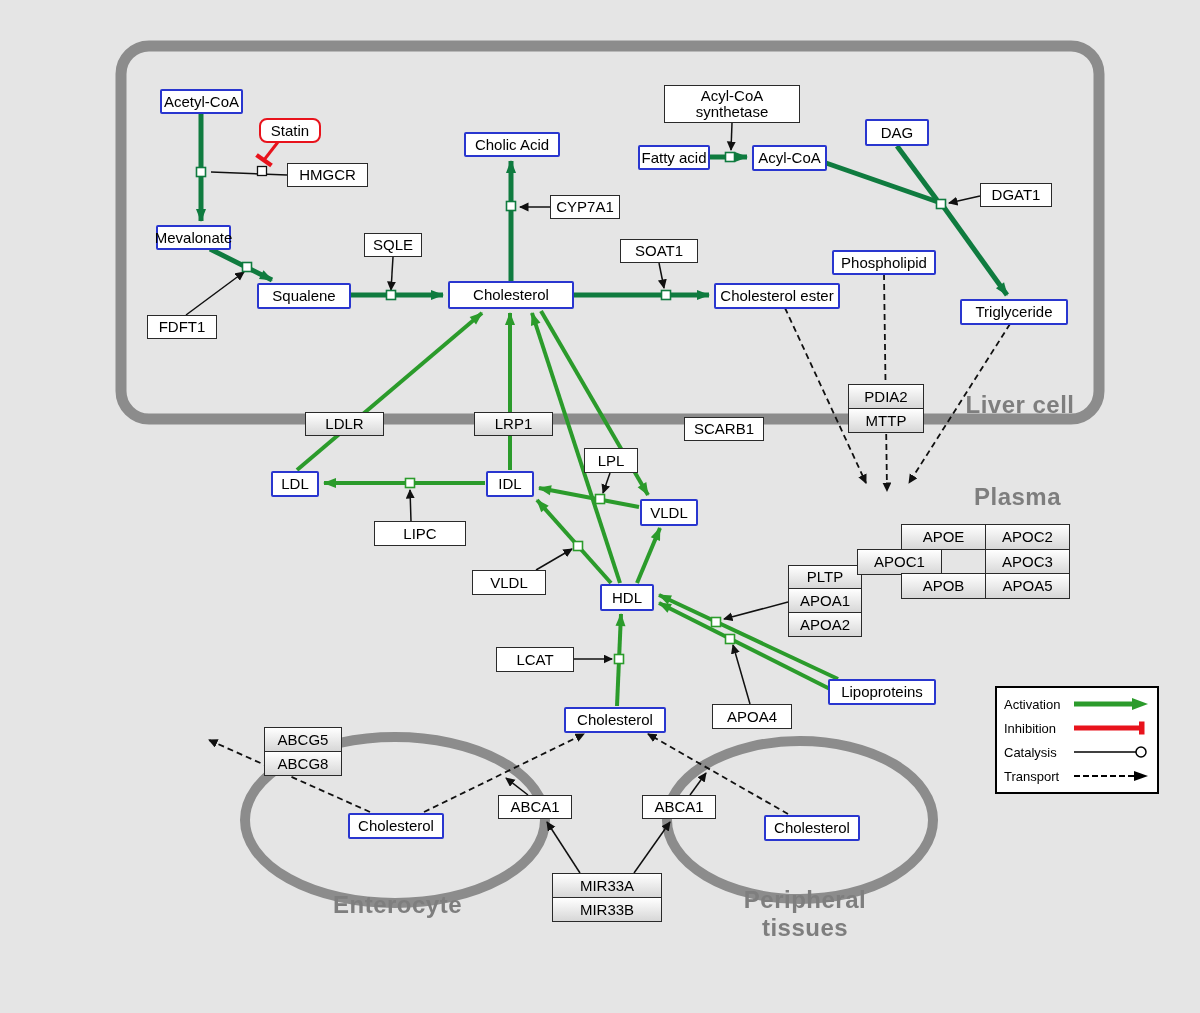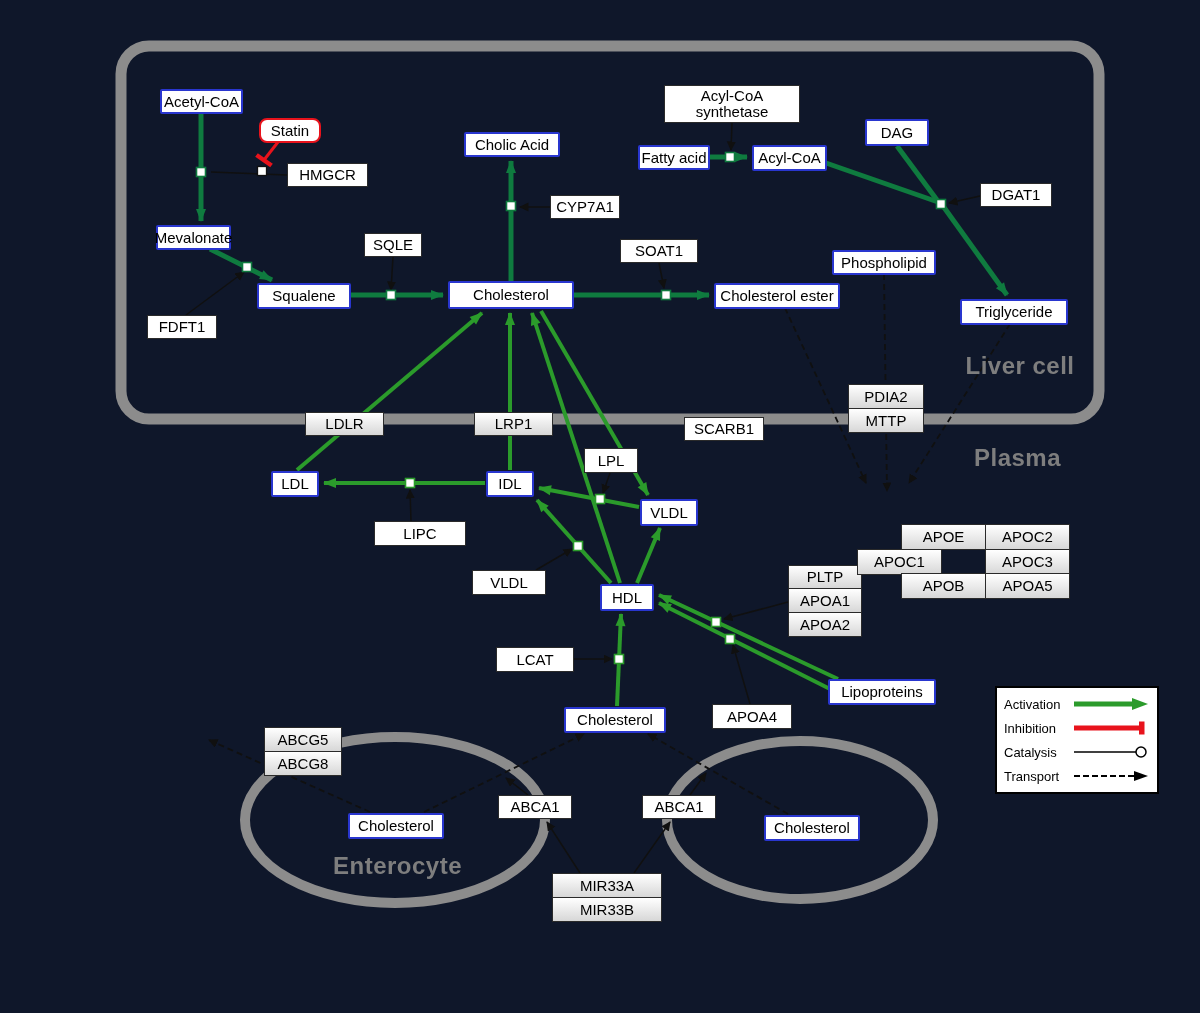--- a/index.html
+++ b/index.html
@@ -1,33 +1,33 @@
 <!DOCTYPE html>
 <html><head>
 <meta charset="utf-8">
 <style>
   html,body { margin:0; padding:0; background:#fff; }
   .canvas {
-    position:relative; width:1200px; height:1013px; background:#0f172a;
+    position:relative; width:1200px; height:1013px; background:#e5e5e5;
     font-family:"Liberation Sans", sans-serif; overflow:hidden;
   }
   .edges { position:absolute; left:0; top:0; }
   .node {
     position:absolute; box-sizing:border-box; background:#fff; color:#000;
     display:flex; align-items:center; justify-content:center;
     font-size:15px; text-align:center; line-height:1.05; white-space:nowrap;
   }
   .metab   { border:2px solid #2936cf; border-radius:2px; }
   .redbox  { border:2px solid #e8131c; border-radius:8px; }
   .enzyme  { border:1px solid #2a2a2a; }
   .carrier { border:1px solid #2a2a2a; background:linear-gradient(180deg,#ffffff 0%,#d7d7d7 100%); }
   .two-line { white-space:pre-line; }
   .region-label {
     position:absolute; color:#7e7e7e; font-weight:bold; font-size:24px;
-    text-align:center; letter-spacing:0.5px;
+    text-align:center; letter-spacing:0.5px;margin-top:39px;
   }
   .legend {
     position:absolute; left:995px; top:686px; width:164px; height:108px;
     border:2px solid #000; background:#fff; box-sizing:border-box;
     display:flex; flex-direction:column; justify-content:space-around;
     padding:4px 7px;
   }
   .legend-row { display:flex; align-items:center; justify-content:space-between; font-size:13px; color:#000; }
   .legend-row svg { flex:0 0 auto; }
 </style>
@@ -191,20 +191,21 @@
   <div class="node metab" style="left:348px;top:813px;width:96px;height:26px">Cholesterol</div>
   <div class="node metab" style="left:764px;top:815px;width:96px;height:26px">Cholesterol</div>
   <div class="node enzyme" style="left:498px;top:795px;width:74px;height:24px">ABCA1</div>
   <div class="node enzyme" style="left:642px;top:795px;width:74px;height:24px">ABCA1</div>
   <div class="node carrier" style="left:552px;top:873px;width:110px;height:25px">MIR33A</div>
   <div class="node carrier" style="left:552px;top:897px;width:110px;height:25px">MIR33B</div>
 
   <div class="region-label" style="left:950px;top:352px;width:140px">Liver cell</div>
   <div class="region-label" style="left:965px;top:444px;width:105px">Plasma</div>
   <div class="region-label" style="left:325px;top:852px;width:145px">Enterocyte</div>
+  <div class="region-label" style="left:700px;top:847px;width:210px">Peripheral tissues</div>
 
   <div class="legend">
     <div class="legend-row">
       <span>Activation</span>
       <svg width="78" height="16">
         <line x1="2" y1="8" x2="60" y2="8" stroke="#2b9b2b" stroke-width="5"></line>
         <polygon points="60,2 76,8 60,14" fill="#2b9b2b"></polygon>
       </svg>
     </div>
     <div class="legend-row">

